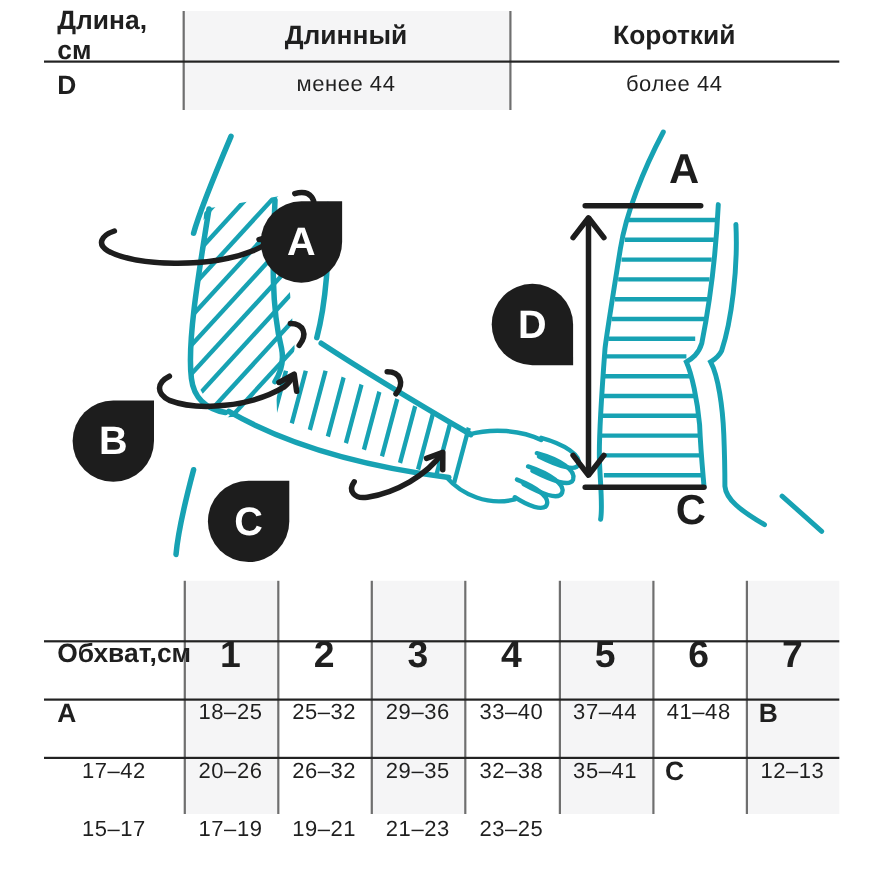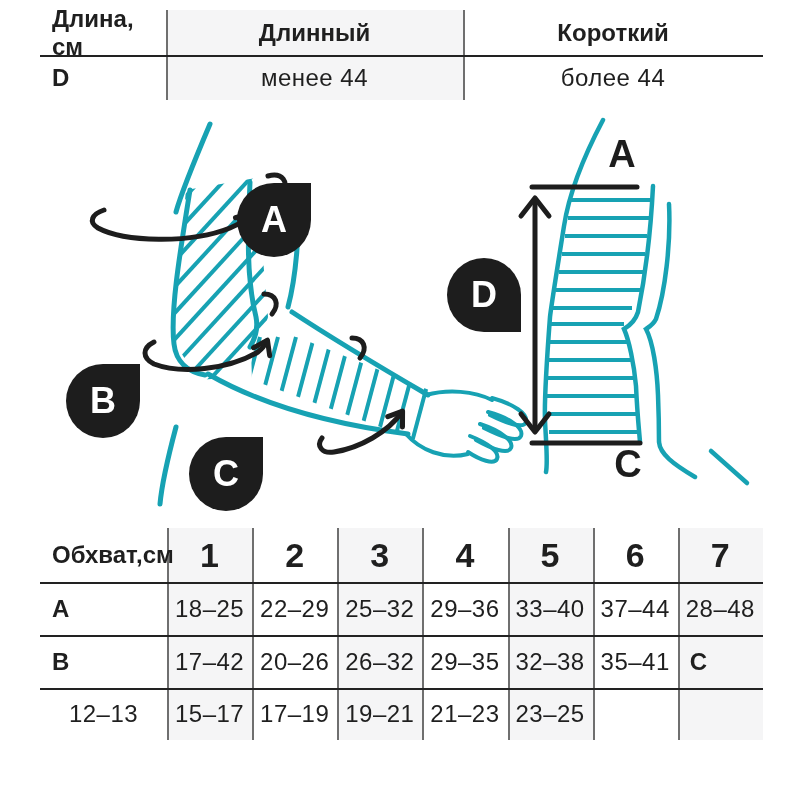--- a/index.html
+++ b/index.html
@@ -9,29 +9,29 @@
   
   .tbl{position:absolute;}
   .bg-band{position:absolute;top:0;bottom:0;background:#f5f5f6;z-index:0;}
   .vline{position:absolute;top:0;bottom:0;width:2px;background:#6f6f6f;z-index:1;}
   .hline{position:absolute;left:0;right:0;height:2px;background:#222;z-index:1;}
   .grid{position:absolute;inset:0;display:grid;z-index:2;}
   .cell{display:flex;align-items:center;justify-content:center;font-size:24px;}
   .cell.left{justify-content:flex-start;padding-left:12px;}
   .cell.bold{font-weight:bold;}
   .cell.num-head{font-size:34px;font-weight:bold;}
-  .cell.val{font-size:24px;letter-spacing:0.5px;}
+  .cell.val{font-size:20px;letter-spacing:0.5px;}
 
   
   .top-table{left:40px;top:10px;width:723px;height:90px;}
   .top-table .grid{grid-template-columns:126px 297px 300px;grid-auto-rows:45px;}
 
   
   .size-table{left:40px;top:528px;width:723px;height:212px;}
-  .size-table .grid{grid-template-columns:127px repeat(7,85.14px);grid-template-rows:54px 53px 53px 52px;}
+  .size-table .grid{grid-template-columns:127px repeat(7,85.14px);grid-template-rows:54px 53px 53px 52px;margin-top:40px;}
 
   
   .illu{position:absolute;z-index:1;}
   .badge{position:absolute;width:74px;height:74px;background:#1d1d1d;color:#fff;
          display:flex;align-items:center;justify-content:center;
          font-weight:bold;font-size:36px;z-index:3;}
   .badge.sq-tr{border-radius:50% 0 50% 50%;}
   .badge.sq-br{border-radius:50% 50% 0 50%;}
   .leg-label{position:absolute;width:44px;text-align:center;font-weight:bold;
              font-size:38px;color:#1d1d1d;z-index:3;}
@@ -186,26 +186,25 @@
       <div class="cell num-head">1</div>
       <div class="cell num-head">2</div>
       <div class="cell num-head">3</div>
       <div class="cell num-head">4</div>
       <div class="cell num-head">5</div>
       <div class="cell num-head">6</div>
       <div class="cell num-head">7</div>
 
       <div class="cell left bold">A</div>
       <div class="cell val">18–25</div>
-      <div class="cell val">22–29</div>
       <div class="cell val">25–32</div>
       <div class="cell val">29–36</div>
       <div class="cell val">33–40</div>
       <div class="cell val">37–44</div>
-      <div class="cell val">28–48</div>
+      <div class="cell val">41–48</div>
 
       <div class="cell left bold">B</div>
       <div class="cell val">17–42</div>
       <div class="cell val">20–26</div>
       <div class="cell val">26–32</div>
       <div class="cell val">29–35</div>
       <div class="cell val">32–38</div>
       <div class="cell val">35–41</div>
 
       <div class="cell left bold">C</div>

